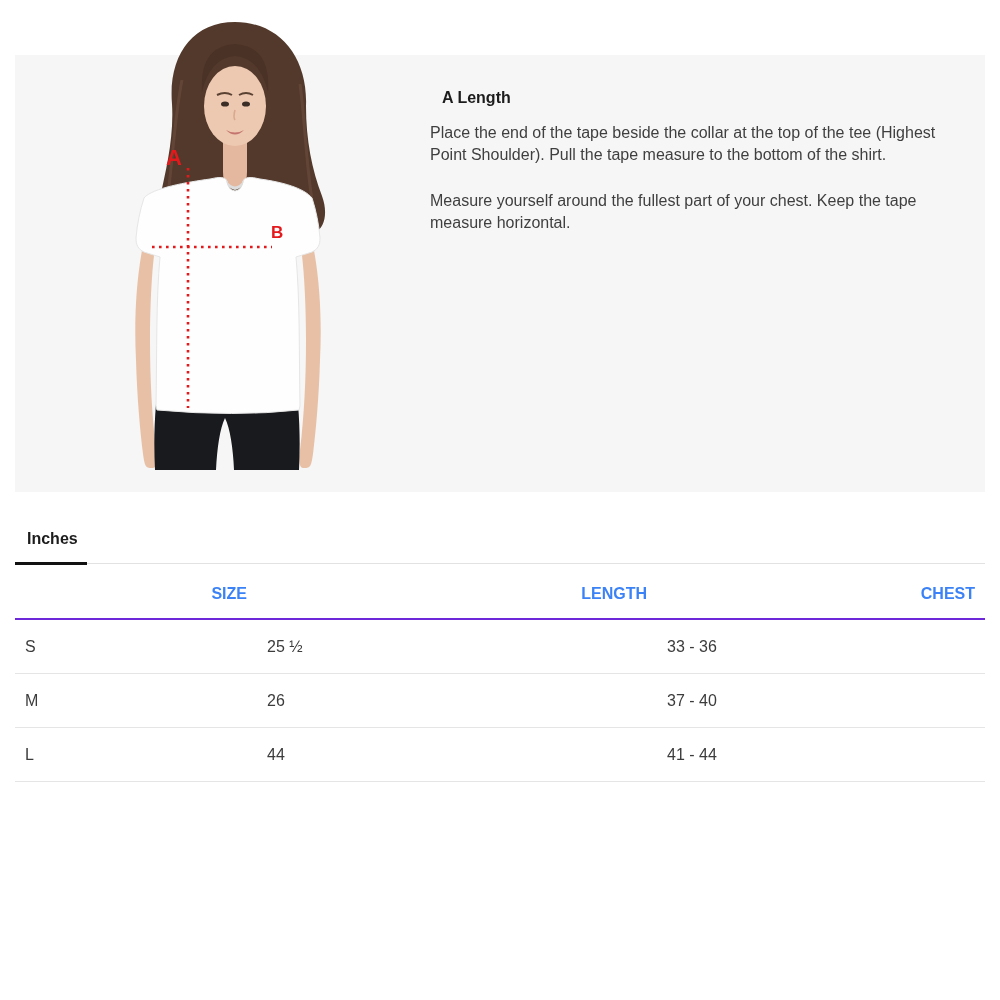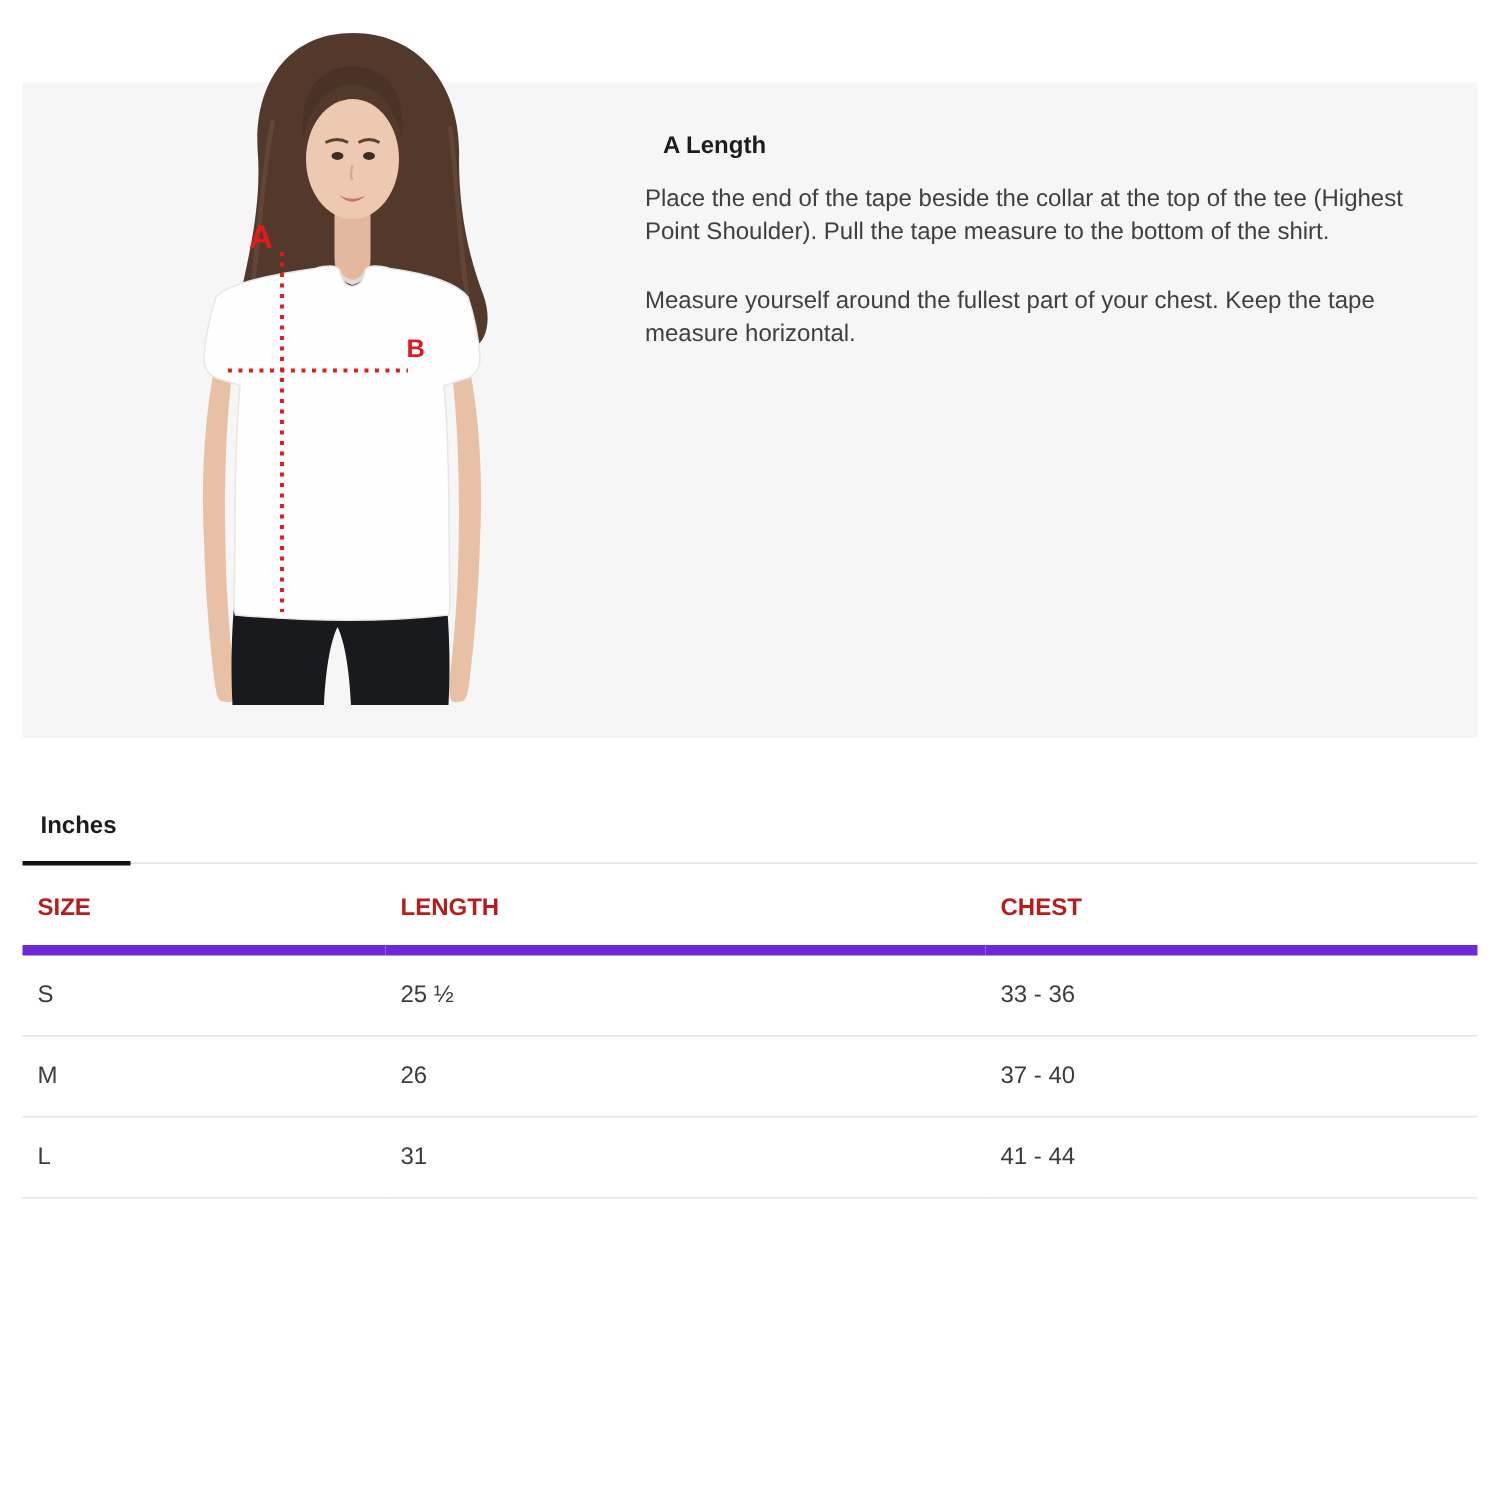--- a/index.html
+++ b/index.html
@@ -61,21 +61,21 @@
     font-size: 16px;
     line-height: 22px;
     color: #3f3f3f;
     max-width: 512px;
   }
 
   
   .size-guide {
     position: absolute;
     left: 15px;
-    top: 532px;
+    top: 520px;
     width: 970px;
   }
   .tabs {
     border-bottom: 1px solid #e2e2e2;
   }
   .tab {
     display: inline-block;
     position: relative;
     background: none;
     border: none;
@@ -93,26 +93,26 @@
     right: 0;
     bottom: -2px;
     height: 3px;
     background: #111111;
   }
   table.size-chart {
     width: 100%;
     border-collapse: collapse;
   }
   table.size-chart th {
-    text-align: left;
-    font-size: 16px;
-    font-weight: bold;
-    color: #b91c1c;
+    text-align: right;
+    font-size: 16px;
+    font-weight: bold;
+    color: #3b82f6;
     padding: 21px 10px 15px 10px;
-    border-bottom: 7px solid #6d28d9;
+    border-bottom: 2px solid #6d28d9;
   }
   table.size-chart td {
     text-align: left;
     font-size: 16px;
     font-weight: normal;
     color: #3c3c3c;
     padding: 17.5px 10px;
     border-bottom: 1px solid #e5e5e5;
   }
 </style>
@@ -210,20 +210,20 @@
           <td>25 ½</td>
           <td>33 - 36</td>
         </tr>
         <tr>
           <td>M</td>
           <td>26</td>
           <td>37 - 40</td>
         </tr>
         <tr>
           <td>L</td>
-          <td>31</td>
+          <td>44</td>
           <td>41 - 44</td>
         </tr>
       </tbody>
     </table>
   </section>
 
 </div>
 
 </body></html>

